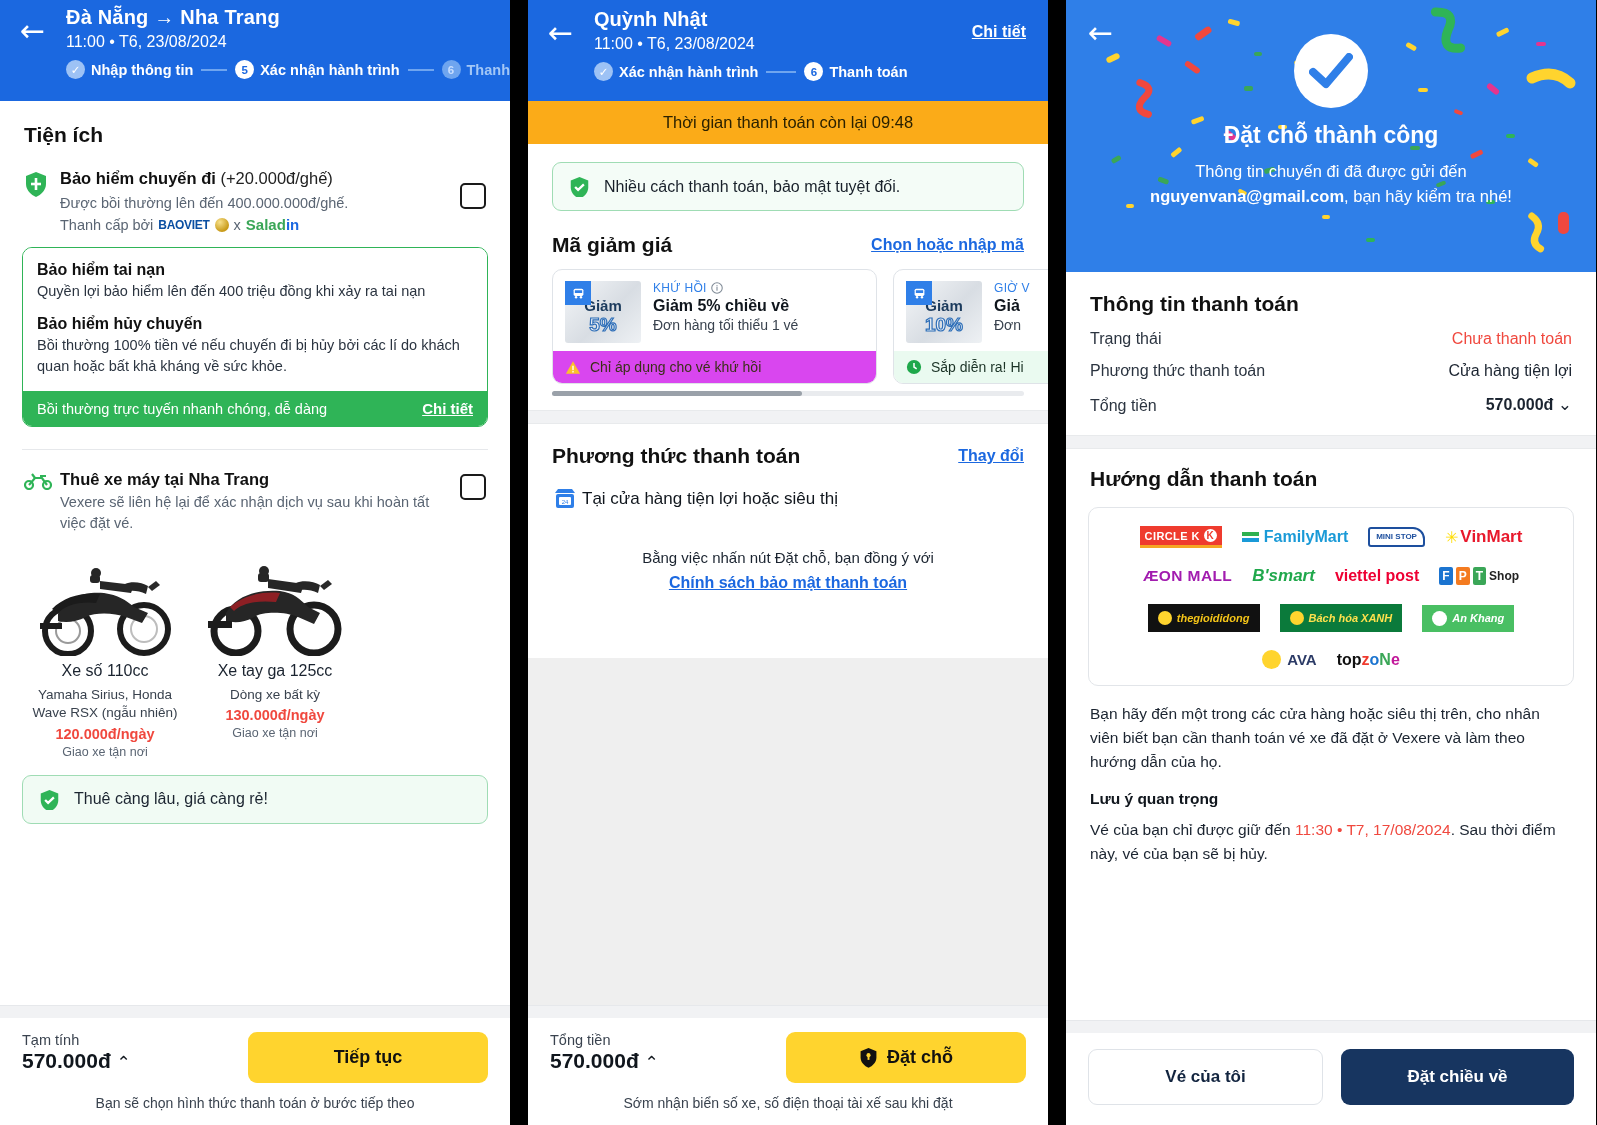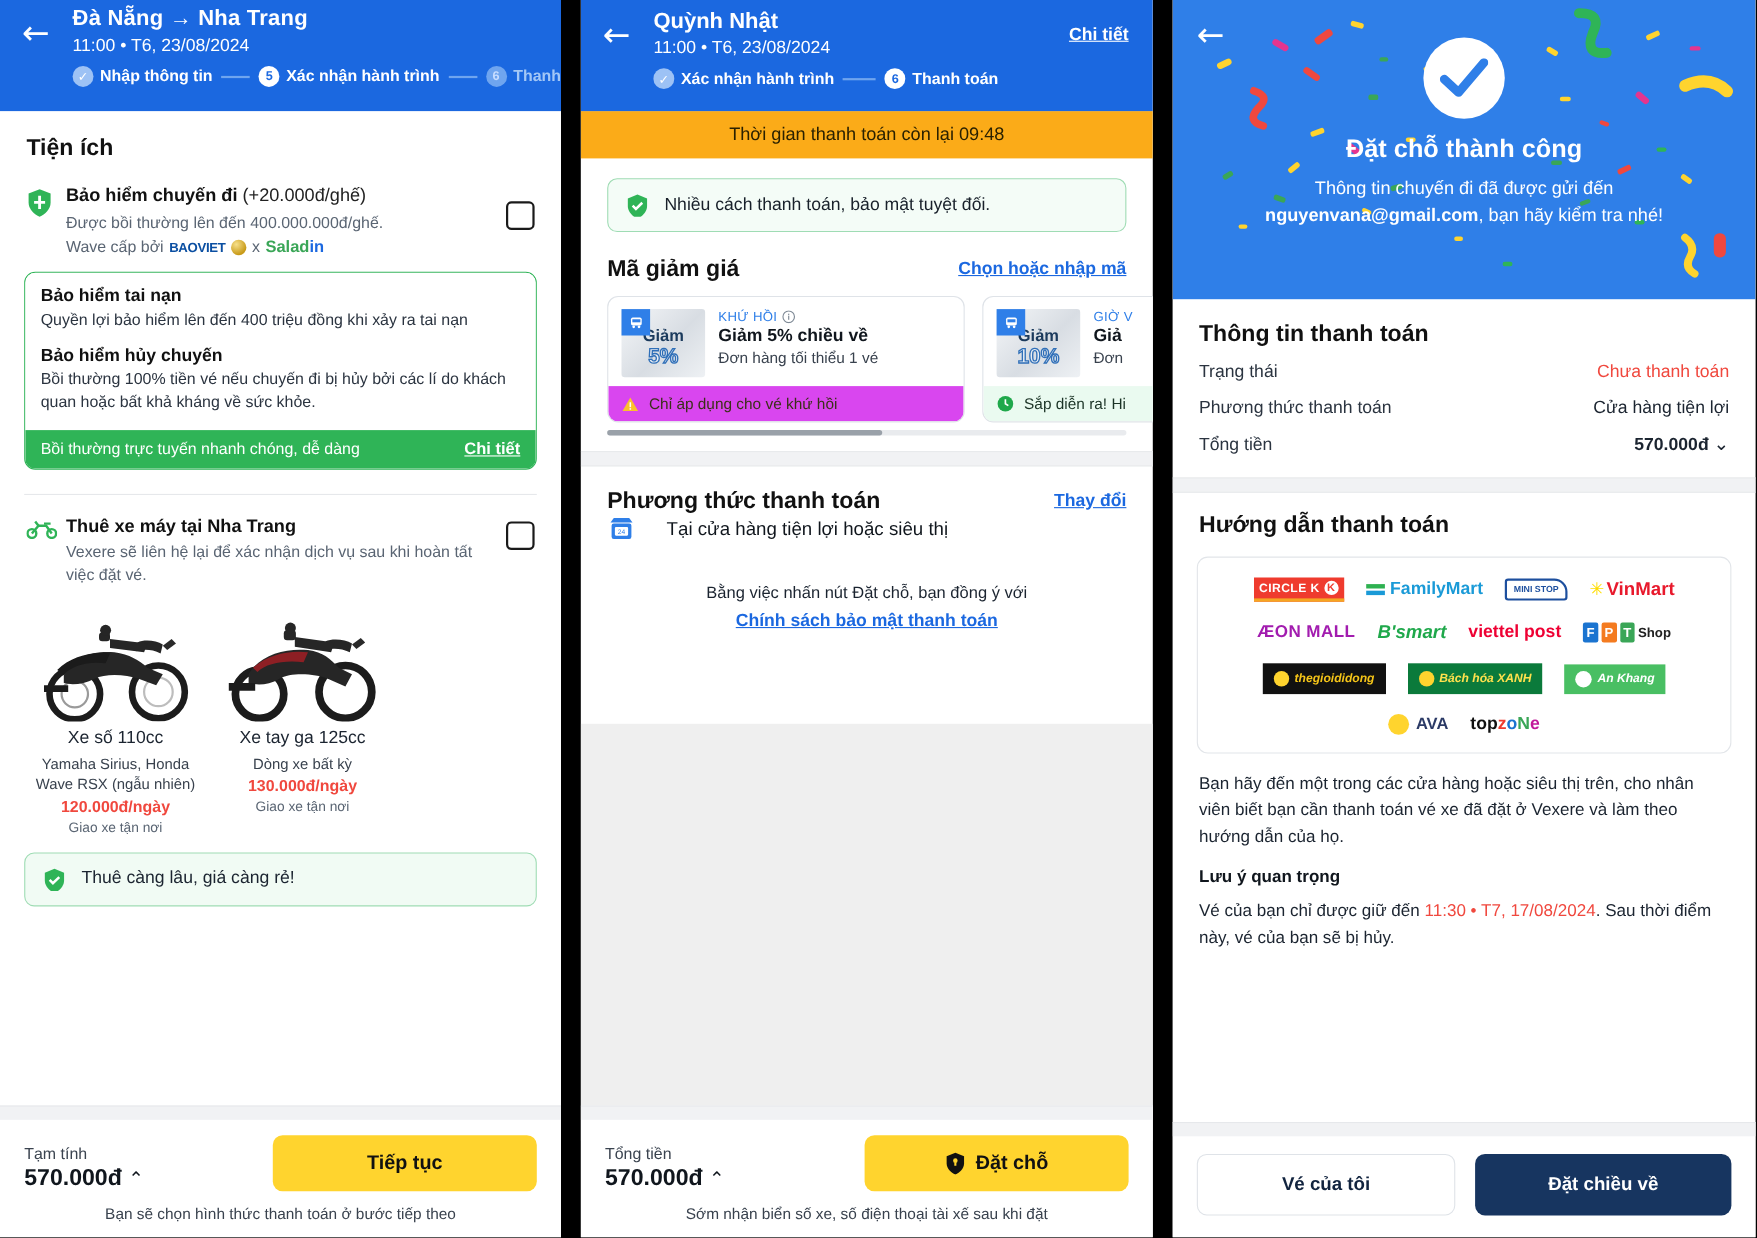--- a/index.html
+++ b/index.html
@@ -78,21 +78,21 @@
   .bike-price { font-size:14.5px; font-weight:bold; color:#f0483e; margin-top:3px; }
   .bike-note { font-size:12.5px; color:#5a6573; margin-top:3px; }
 
   .green-note { margin:16px 22px 0 22px; border:1.5px solid #9fdcb4; background:#f1fbf4;
                 border-radius:9px; padding:13px 16px; display:flex; align-items:center; gap:14px;
                 font-size:16px; color:#1b2430; }
 
   
   .botbar { position:absolute; left:0; right:0; bottom:0; background:#fff; }
   .botbar-sep { height:13px; background:#f1f2f4; border-top:1px solid #e6e8eb; }
-  .botbar-in { display:flex; align-items:flex-end; justify-content:space-between; padding:14px 22px 4px 22px; }
+  .botbar-in { display:flex; align-items:flex-start; justify-content:space-between; padding:14px 22px 4px 22px; }
   .bb-label { font-size:14.5px; color:#3a434f; }
   .bb-amount { font-size:21px; font-weight:bold; color:#10161d; margin-top:1px; }
   .caret { font-weight:normal; font-size:17px; display:inline-block; }
   .yellow-btn { background:#ffd42e; color:#111; font-weight:bold; font-size:18px; border:none;
                 border-radius:9px; padding:15px 0; width:240px; cursor:pointer; text-align:center;
                 display:flex; align-items:center; justify-content:center; gap:9px; }
   .bb-foot { text-align:center; font-size:14px; color:#39424e; padding:8px 10px 14px 10px; }
 
   
   .p2-head { height:101px; position:relative; padding-top:8px; }
@@ -116,21 +116,21 @@
   .vthumb .pct { font-size:19px; font-weight:bold; color:#e9eef4; -webkit-text-stroke:1.2px #2f6fb8; line-height:1; margin-top:2px;}
   .vtag { font-size:12px; font-weight:normal; color:#2f7fe8; letter-spacing:.3px; display:flex; align-items:center; gap:4px;}
   .vtitle { font-size:16px; font-weight:bold; color:#10161d; margin-top:2px; white-space:nowrap; }
   .vdesc { font-size:14px; color:#39424e; margin-top:2px; white-space:nowrap; }
   .vfoot { padding:8px 12px; font-size:14px; display:flex; align-items:center; gap:9px; }
   .vfoot.warn { background:#d946ef; color:#3a3018; }
   .vfoot.ok { background:#eafaf0; color:#1b3326; }
   .scrolltrack { margin:7px 24px 0 24px; height:5px; background:#e9ebee; border-radius:3px; position:relative; }
   .scrollthumb { position:absolute; left:0; top:0; height:5px; width:250px; background:#9aa1a9; border-radius:3px; }
   .band { height:14px; background:#f1f2f4; margin-top:14px; border-top:1px solid #e8eaec; border-bottom:1px solid #e8eaec;}
-  .pm-row { display:flex; align-items:center; gap:28px; padding:0 24px; }
+  .pm-row { display:flex; align-items:center; gap:4px; padding:0 24px; margin-top:18px; }
   .store-ico { width:26px; height:26px; flex:none; }
   .pm-label { font-size:17px; color:#10161d; }
   .agree { text-align:center; font-size:15px; color:#1b2430; margin-top:34px; line-height:1.6; padding:0 30px;}
   .grayfill { position:absolute; left:0; right:0; top:658px; bottom:88px; background:#efefef; }
 
   
   .p3-head { height:272px; position:relative; overflow:hidden; background:#2f7fe8; }
   .p3-head .backarrow { left:22px; top:18px; z-index:3; }
   .confetti { position:absolute; inset:0; z-index:1; }
   .p3-inner { position:relative; z-index:2; text-align:center; padding-top:34px; }
@@ -231,21 +231,21 @@
             <path d="M7 13 h10" stroke="#fff" stroke-width="2.6"></path>
           </svg>
       </div>
       <div class="ins-body">
         <div class="ins-h">
           <b>Bảo hiểm chuyến đi</b>
           <span>(+20.000đ/ghế)</span>
         </div>
         <div class="ins-p">Được bồi thường lên đến 400.000.000đ/ghế.</div>
         <div class="brandline">
-          <span>Wave cấp bởi</span>
+          <span>Thanh cấp bởi</span>
           <span class="baoviet">BAOVIET</span>
           <span class="bvball"></span>
           <span>x</span>
           <span class="saladin">Salad<i>in</i></span>
         </div>
       </div>
       <div class="chk"></div>
     </div>
 
     <div class="ins-card">

